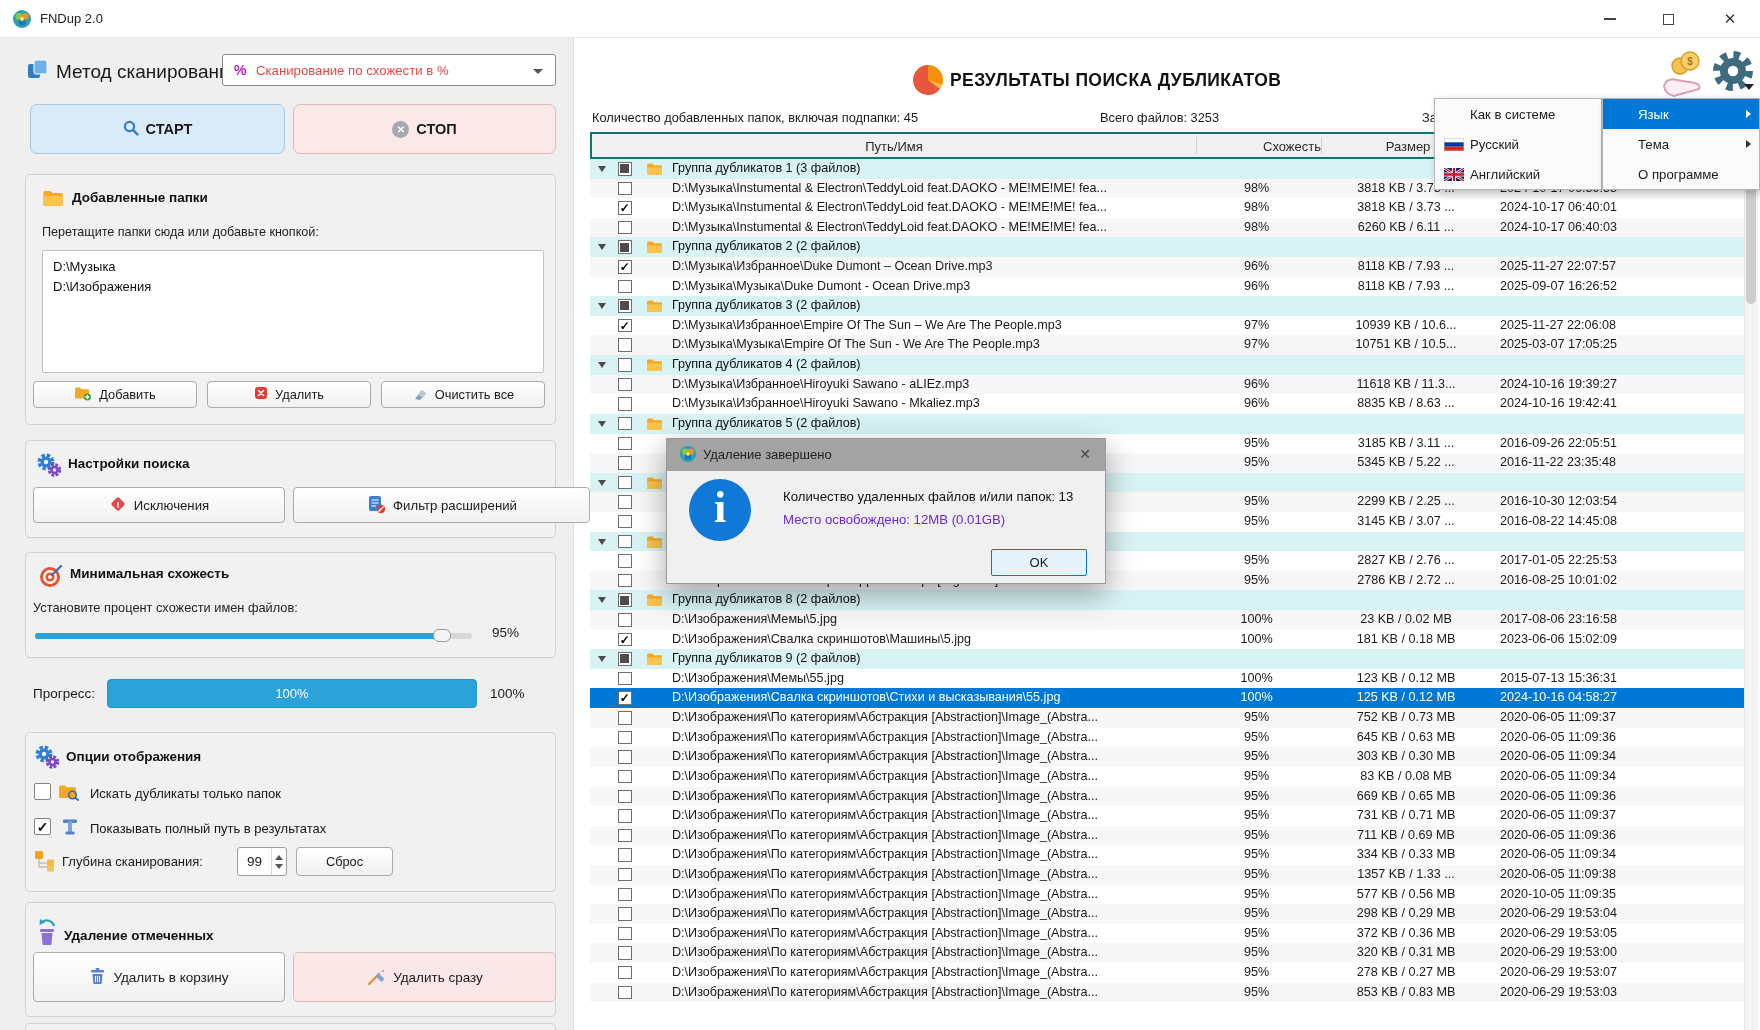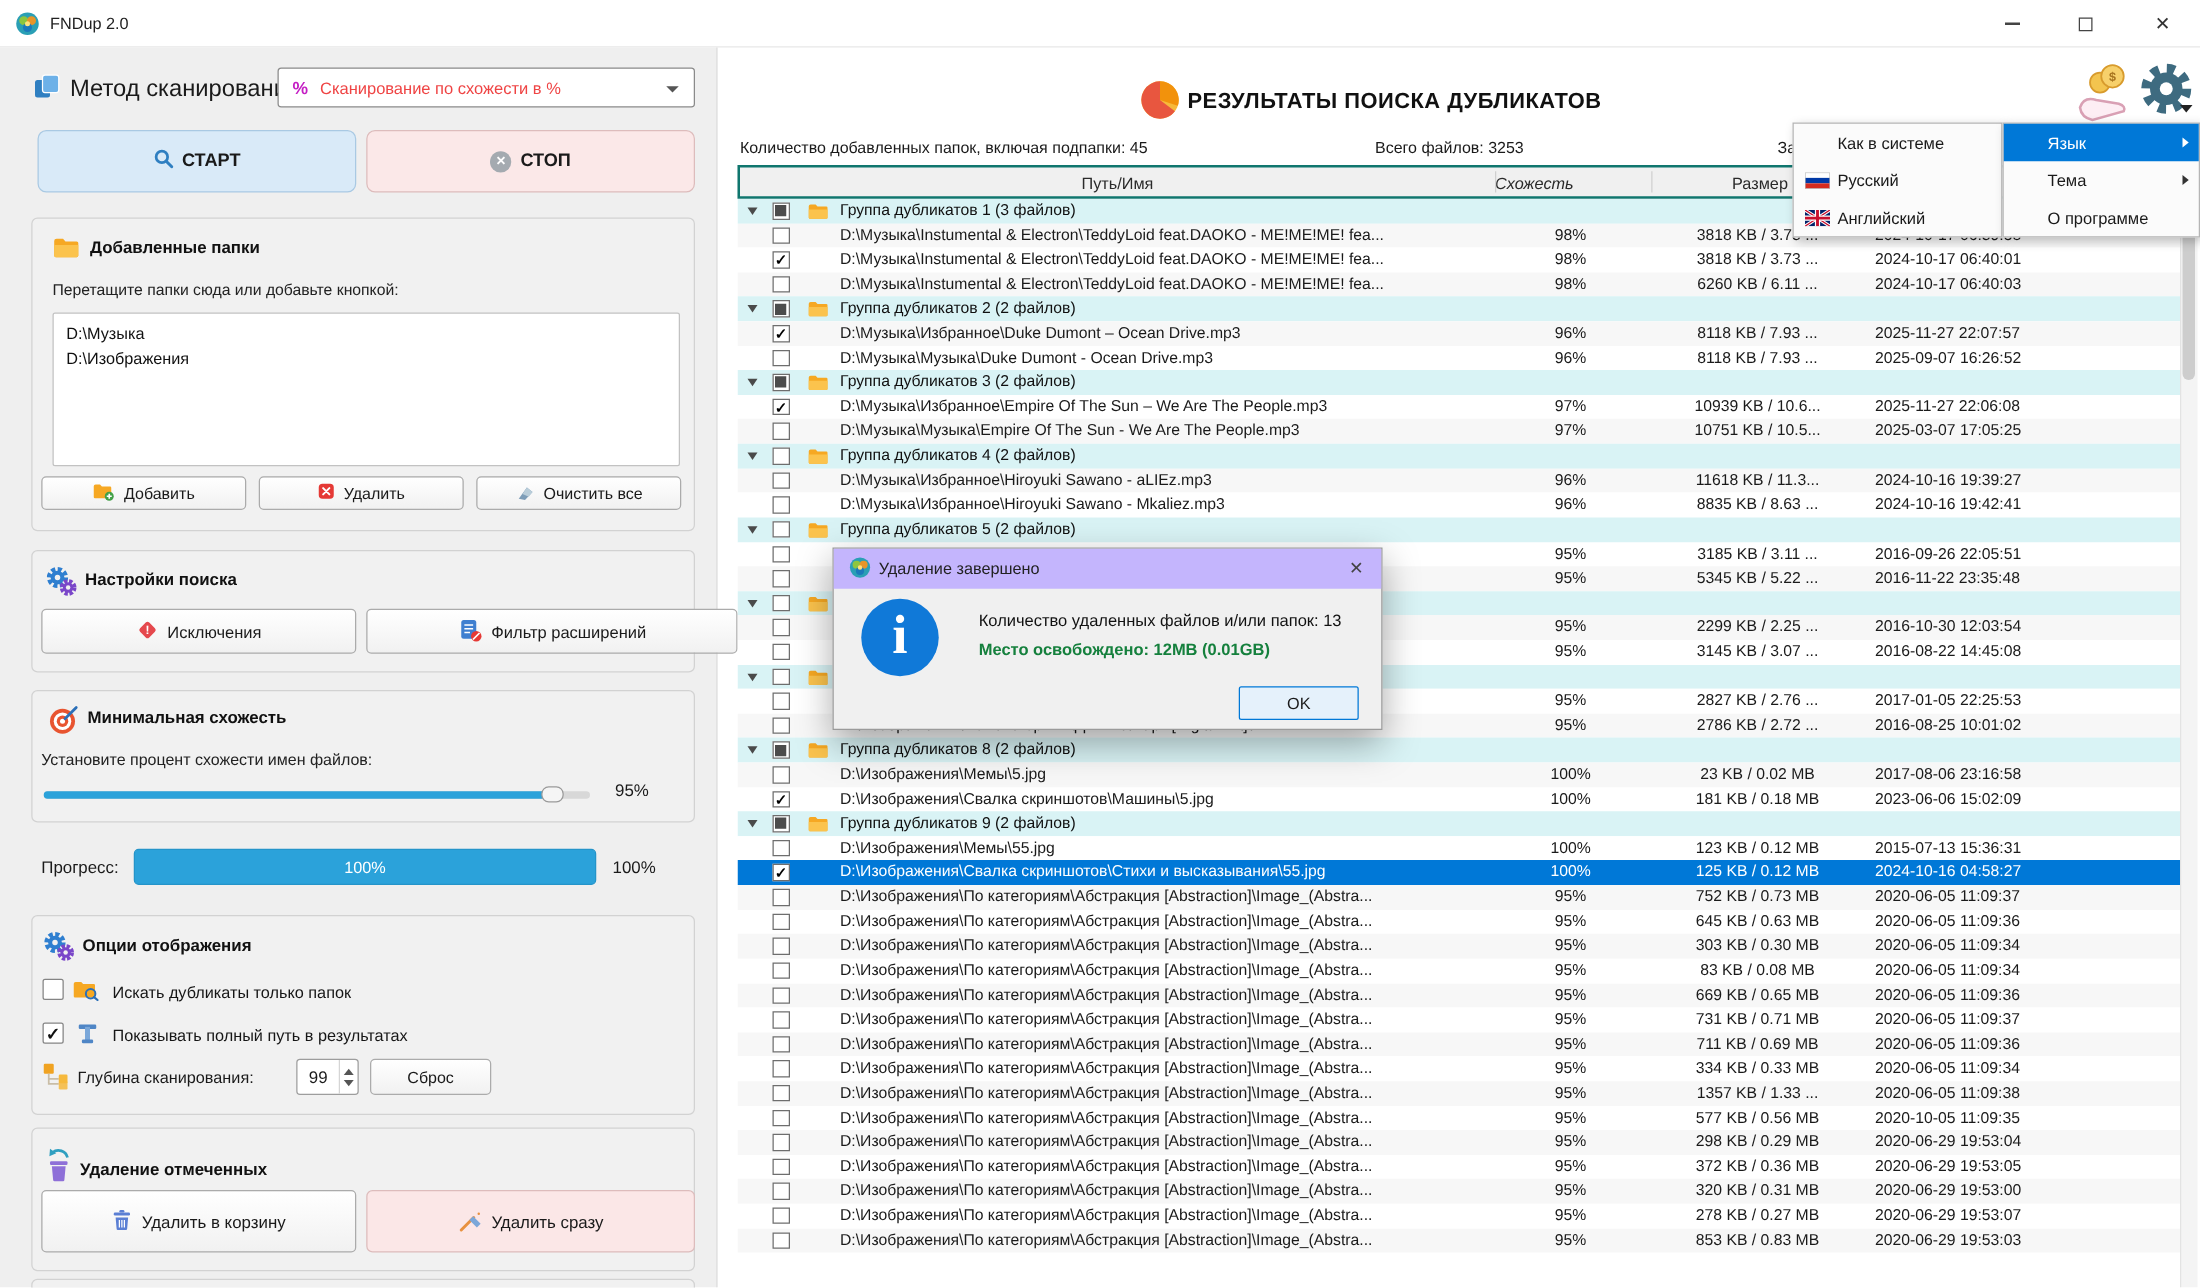--- a/index.html
+++ b/index.html
@@ -106,27 +106,27 @@
   .gtxt{position:absolute;left:82px;width:700px;white-space:nowrap;overflow:hidden;color:#101010;}
   .csim{position:absolute;left:604px;width:125px;text-align:center;}
   .csize{position:absolute;left:729px;width:174px;text-align:center;}
   .cdate{position:absolute;left:910px;width:240px;}
   #vscroll{left:1744px;top:132px;width:14px;height:898px;background:#f4f4f4;border-left:1px solid #e3e3e3;}
   #vthumb{left:1746px;top:164px;width:10px;height:140px;background:#cdcdcd;border-radius:5px;}
 
   
   #dialog{left:666px;top:438px;width:440px;height:146px;background:#f0f0f0;border:1px solid #9a9a9a;
       box-shadow:0 10px 28px rgba(0,0,0,.35);z-index:40;}
-  #dlg-titlebar{position:absolute;left:0;top:0;width:100%;height:32px;background:#c4b5fd;}
+  #dlg-titlebar{position:absolute;left:0;top:0;width:100%;height:32px;background:#a3a3a3;}
   #dlg-title{position:absolute;left:36px;top:8px;font-size:13px;color:#222;}
   #dlg-close{position:absolute;right:14px;top:7px;font-size:14px;color:#444;}
   #dlg-icon{position:absolute;left:22px;top:40px;width:62px;height:62px;border-radius:50%;background:#1079d8;
       color:#fff;text-align:center;font-family:"Liberation Serif",serif;font-weight:bold;font-size:44px;line-height:58px;}
   #dlg-line1{position:absolute;left:116px;top:50px;font-size:13.2px;color:#111;}
-  #dlg-line2{position:absolute;left:116px;top:73px;font-size:13.2px;color:#15803d;font-weight:bold;}
+  #dlg-line2{position:absolute;left:116px;top:73px;font-size:13.2px;color:#6d28d9;}
   #dlg-ok{position:absolute;left:324px;top:110px;width:96px;height:27px;background:#e5f1fb;border:1px solid #0078d7;
       border-radius:2px;font-size:13px;display:flex;align-items:center;justify-content:center;}
 
   
   .menu{position:absolute;background:#fbfbfb;border:1px solid #b5b5b5;box-shadow:3px 3px 8px rgba(0,0,0,.25);z-index:60;}
   #submenu{left:1434px;top:98px;width:168px;height:92px;}
   #mainmenu{left:1602px;top:98px;width:158px;height:92px;}
   .mitem{position:relative;height:30px;font-size:13.2px;color:#1a1a1a;display:flex;align-items:center;}
   .mitem .mico{position:absolute;left:8px;width:22px;display:flex;justify-content:center;}
   .mitem .mlabel{margin-left:35px;}
@@ -374,21 +374,21 @@
       </svg>
   </span>
   <span class="abs" id="gear-drop"></span>
 
   <span class="abs" id="stat-folders">Количество добавленных папок, включая подпапки: 45</span>
   <span class="abs" id="stat-files">Всего файлов: 3253</span>
   <span class="abs" id="stat-elapsed">За</span>
 
   <div class="abs" id="thead">
     <span class="hlabel" style="left:0;width:604px;text-align:center;">Путь/Имя</span>
-    <span class="hlabel" style="left:604px;width:125px;text-align:left;font-style:italic;">Схожесть</span>
+    <span class="hlabel" style="left:604px;width:125px;text-align:right;">Схожесть</span>
     <span class="hlabel" style="left:729px;width:174px;text-align:center;">Размер</span>
     <span class="hsep" style="left:604px;"></span>
     <span class="hsep" style="left:729px;"></span>
     <span class="hsep" style="left:903px;"></span>
   </div>
   <div class="abs" id="tbody">
       <div class="trow group">
         <span class="exp"></span>
         <span class="rcb tri">
           <i></i>

